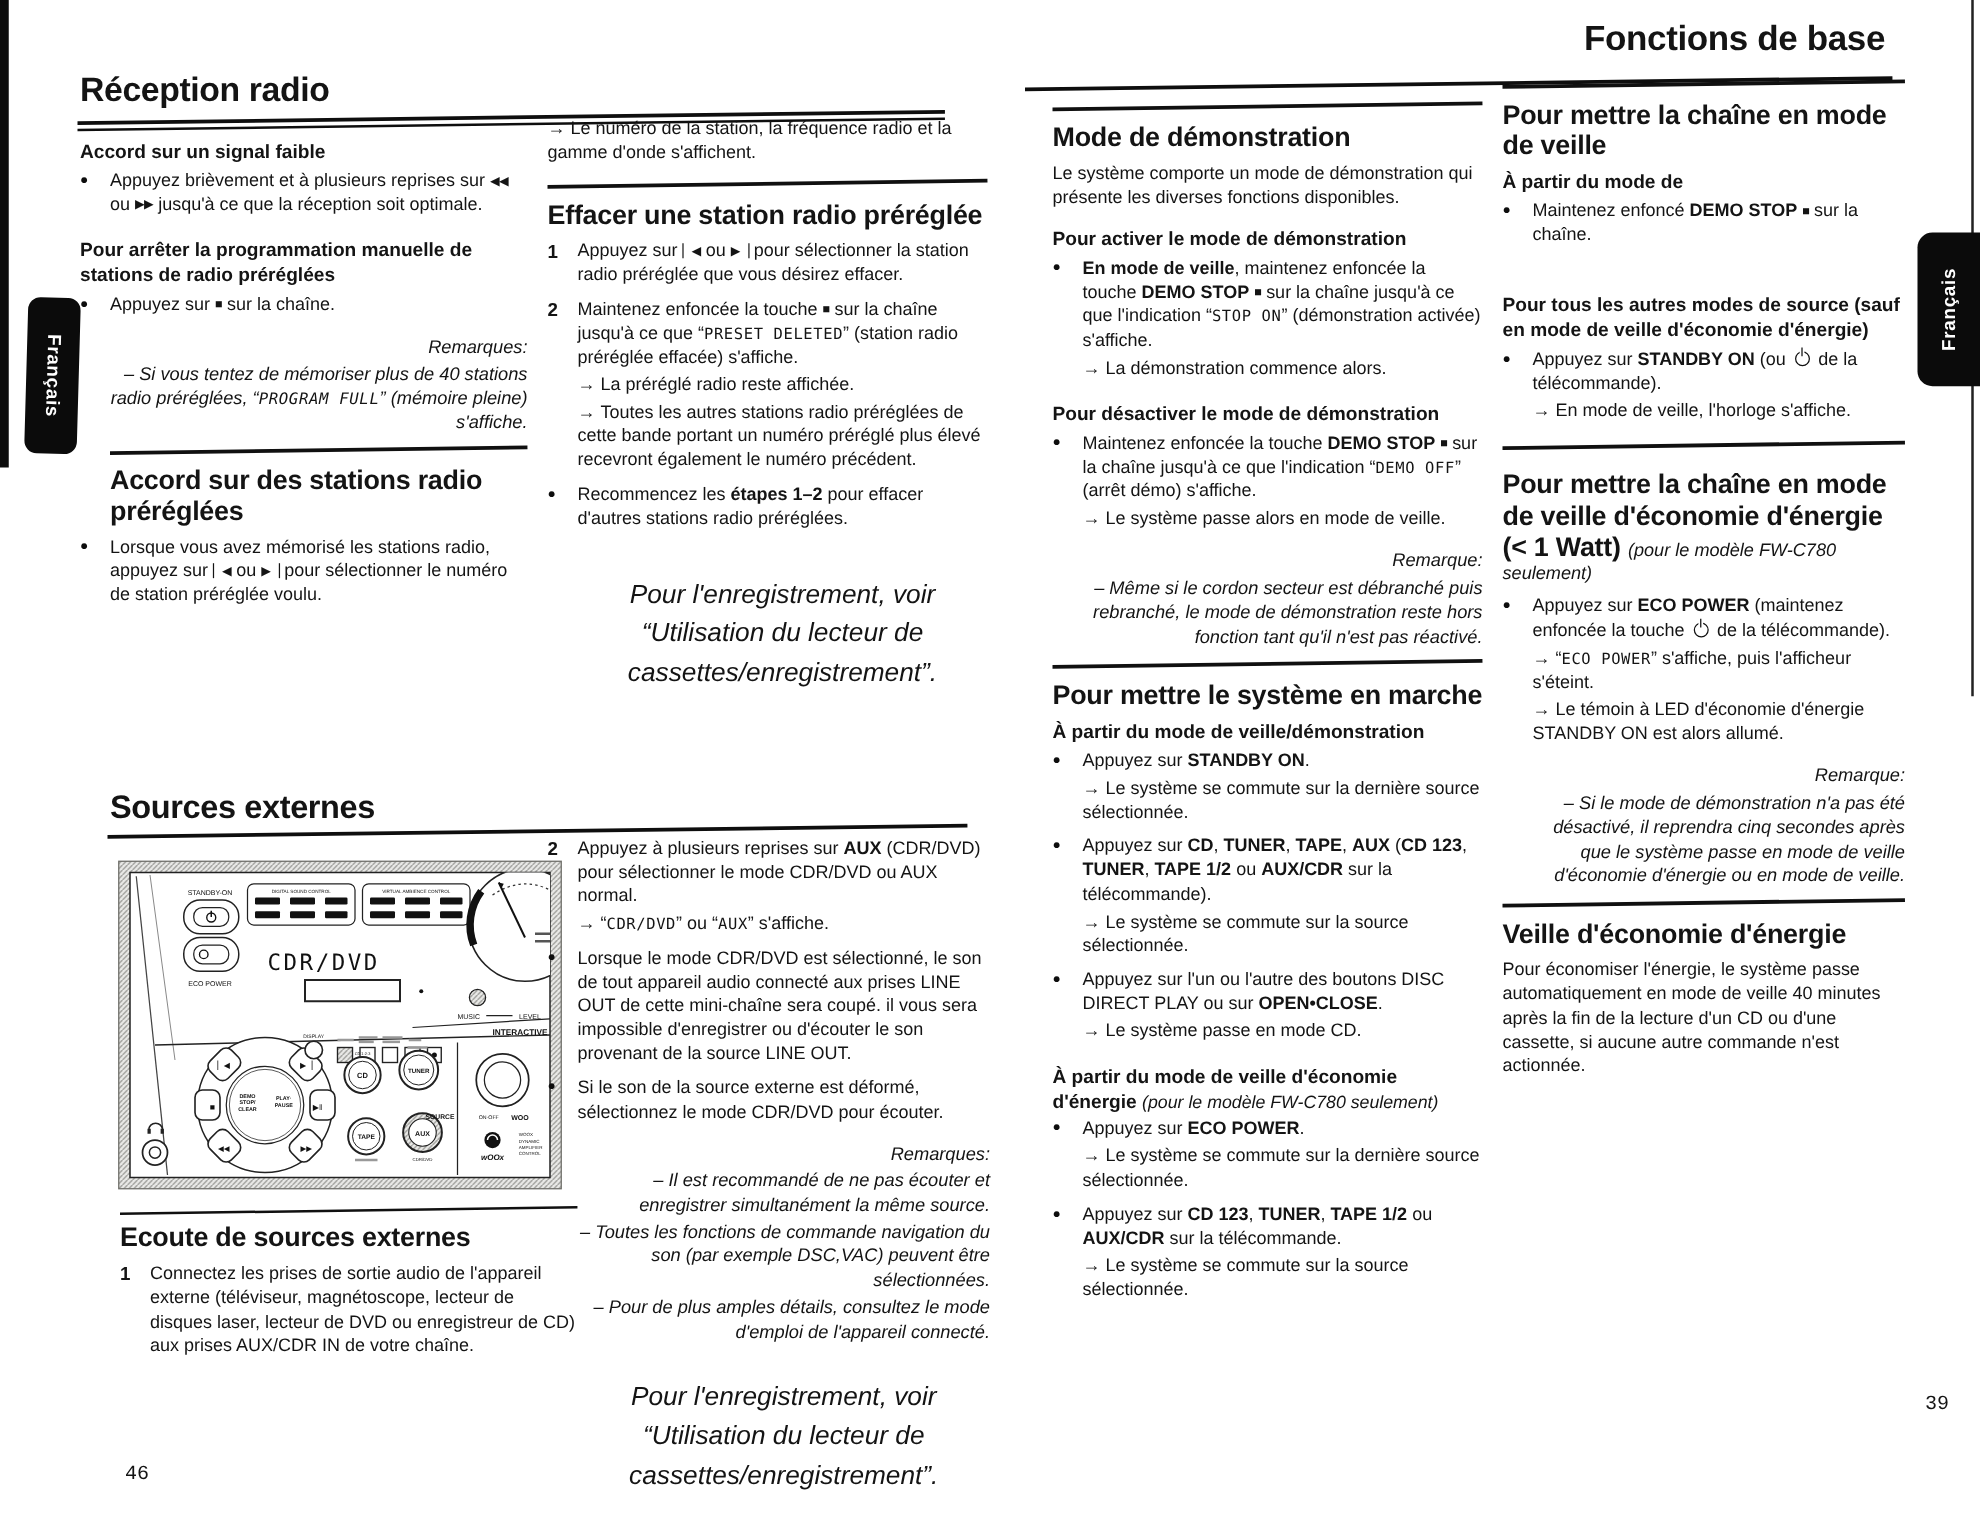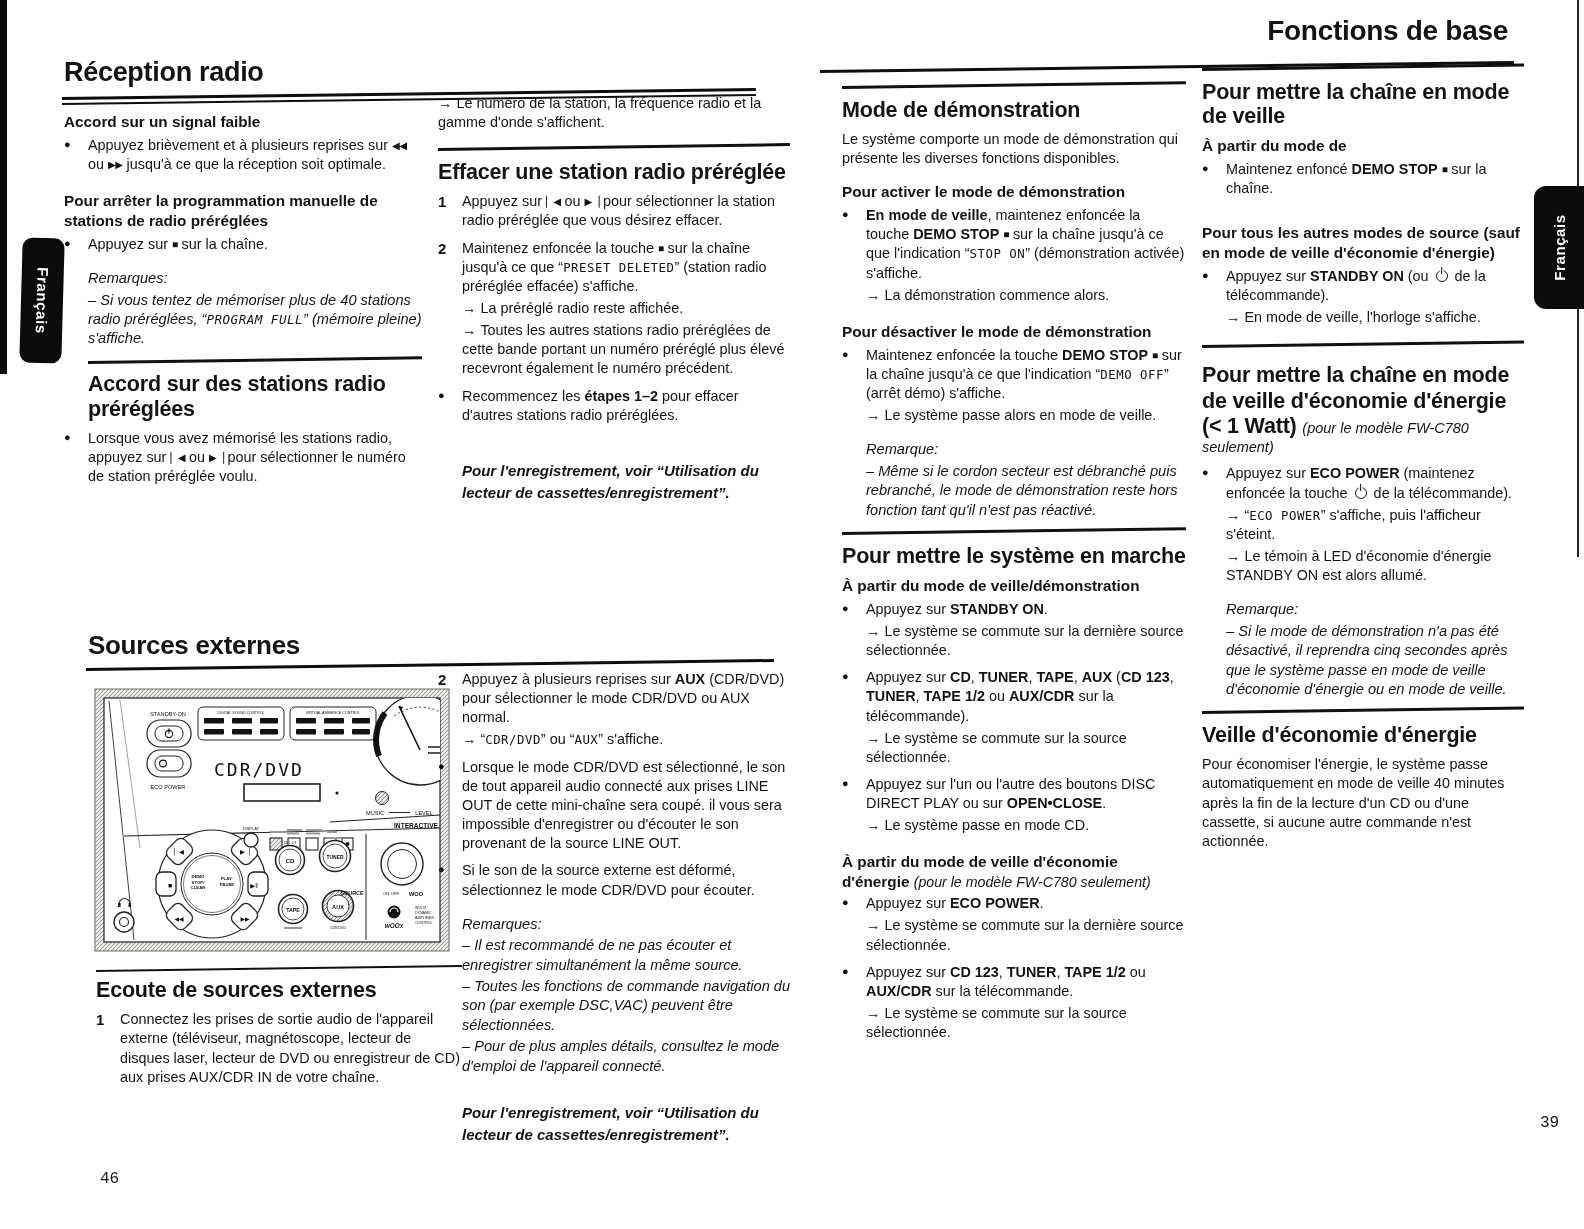--- a/index.html
+++ b/index.html
@@ -14,22 +14,22 @@
   .pgtitle{font-weight:700;font-size:27px;letter-spacing:-.3px;margin:0;line-height:1.05;}
   .hsec{font-weight:700;font-size:21.5px;line-height:1.13;letter-spacing:-.2px;margin:2px 0 8px;}
   .hsub{font-weight:700;font-size:15.3px;line-height:1.3;margin:14px 0 4px;}
   .rl{height:2.6px;background:#101010;transform:rotate(-.8deg);transform-origin:left center;margin:12px 0 9px;}
   .rl.thin{height:2px;}
   .li{display:flex;margin:2px 0 5px;}
   .mk{flex:0 0 24px;font-size:11px;line-height:1.6;color:#0d0d0d;}
   .mkn{flex:0 0 24px;font-weight:700;font-size:15px;}
   .tx{flex:1;min-width:0;}
   .rem{font-style:italic;margin-top:12px;font-size:14.6px;}
-  .rem p{margin:0 0 2px;}
-  .xref{font-weight:700;font-style:italic;font-size:15px;line-height:1.5;margin-top:32px;}
+  .rem p{margin:0 0 2px;text-align:right;}
+  .xref{font-weight:400;font-style:italic;font-size:21px;line-height:1.5;margin-top:32px;text-align:center;}
   .cont{margin-bottom:16px;}
   
   .r-b{font-weight:700;}
   .r-lcd{font-family:"DejaVu Sans Mono",monospace;font-size:.86em;letter-spacing:.5px;}
   .r-sm{font-size:.7em;vertical-align:.12em;letter-spacing:-.5px;}
   .r-ar{font-weight:700;}
   .r-hb{font-weight:700;font-size:15.3px;}
   .r-hi{font-style:italic;font-size:14.2px;font-weight:400;}
   .r-h2{font-weight:700;font-size:21.5px;letter-spacing:-.2px;}
   .r-h2i{font-style:italic;font-size:14.5px;font-weight:400;}
@@ -422,21 +422,21 @@
       <div class="rl" style="margin-top:8px;"></div>
       <h2 class="hsec">Pour mettre la chaîne en mode de veille</h2>
     </div>
     <h3 class="hsub" style="margin-top:8px;">À partir du mode de</h3>
     <div class="li">
       <span class="mk">●</span>
       <div class="tx">
           <p><span>Maintenez enfoncé </span><span class="r-b">DEMO STOP</span><span> </span><span class="r-sm">■</span><span> sur la chaîne.</span></p>
         </div>
     </div>
-    <h3 class="hsub" style="margin-top:22px;">Pour tous les autres modes de source (sauf en mode de veille d'économie d'énergie)</h3>
+    <h3 class="hsub" style="margin-top:34px;">Pour tous les autres modes de source (sauf en mode de veille d'économie d'énergie)</h3>
     <div class="li">
       <span class="mk">●</span>
       <div class="tx">
         <p><span>Appuyez sur </span><span class="r-b">STANDBY ON</span><span> (ou </span><span class="r-pwr"></span><span> de la télécommande).</span></p>
         <p><span class="r-ar">→ </span><span>En mode de veille, l'horloge s'affiche.</span></p>
       </div>
     </div>
     <div style="margin-top:14px;">
       <div class="rl"></div>
       <p style="line-height:1.18;margin-bottom:8px;margin-top:16px;"><span class="r-h2">Pour mettre la chaîne en mode de veille d'économie d'énergie (&lt; 1 Watt) </span><span class="r-h2i">(pour le modèle FW-C780 seulement)</span></p>

